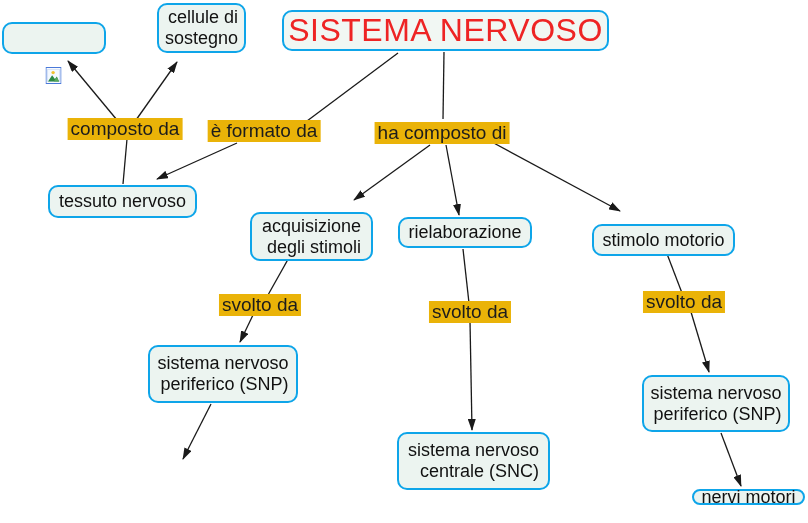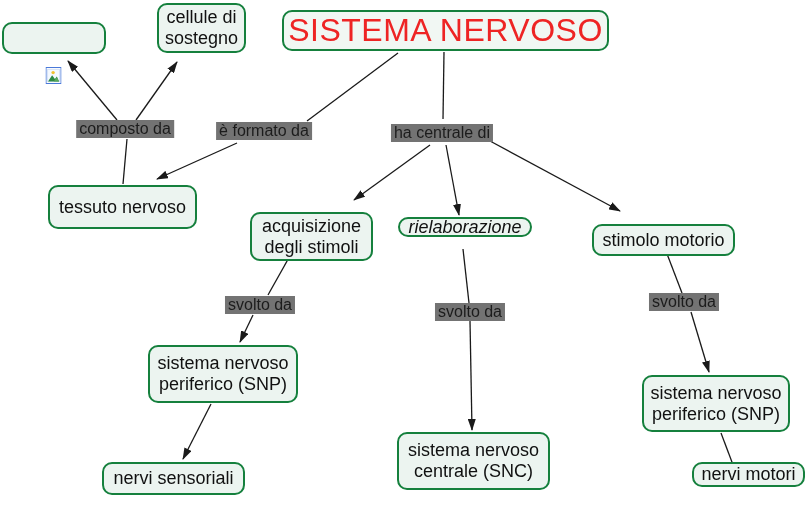--- a/index.html
+++ b/index.html
@@ -8,42 +8,42 @@
     width:808px;height:523px;
     background:#ffffff;
     font-family:"Liberation Sans", sans-serif;
     overflow:hidden;
   }
   #edges{position:absolute;left:0;top:0;z-index:1;}
   .node{
     position:absolute;
     box-sizing:border-box;
     background:#ecf4f0;
-    border:2px solid #15803d;
+    border:2px solid #0ea5e9;
     border-radius:10px;
     display:flex;align-items:center;justify-content:center;
-    text-align:center;
+    text-align:right;
     color:#111111;
     font-size:18px;
     line-height:1.16;
     white-space:pre-line;
     z-index:2;
   }
   .node.title-node{
     font-size:32px;
     color:#ee2424;
     letter-spacing:0.5px;
     background:#f1f7f3;
   }
   .edge-label{
     position:absolute;
     transform:translate(-50%,-50%);
-    font-size:16px;
+    font-size:19px;
     color:#1c1c1c;
-    background:#737373;
+    background:#eab308;
     padding:0 3px;
     white-space:nowrap;
     z-index:2;
   }
   .img-icon{
     position:absolute;
     left:50%;bottom:-11px;
     transform:translateX(-53%);
     width:16px;height:17px;
     z-index:3;
@@ -94,60 +94,57 @@
 
   <div class="node" style="left: 157px; top: 3px; width: 89px; height: 50px;">
     <span class="node-text">cellule di
 sostegno</span>
   </div>
 
   <div class="node title-node" style="left: 282px; top: 10px; width: 327px; height: 41px;">
     <span class="node-text">SISTEMA NERVOSO</span>
   </div>
 
-  <div class="node" style="left: 48px; top: 185px; width: 149px; height: 44px;">
+  <div class="node" style="left: 48px; top: 185px; width: 149px; height: 33px;">
     <span class="node-text">tessuto nervoso</span>
   </div>
 
   <div class="node" style="left: 250px; top: 204px; width: 123px; height: 49px; margin-top: 8px;">
     <span class="node-text">acquisizione
 degli stimoli</span>
   </div>
 
-  <div class="node" style="left: 398px; top: 217px; width: 134px; height: 20px; font-style: italic;">
+  <div class="node" style="left: 398px; top: 217px; width: 134px; height: 31px;">
     <span class="node-text">rielaborazione</span>
   </div>
 
   <div class="node" style="left: 592px; top: 224px; width: 143px; height: 32px;">
     <span class="node-text">stimolo motorio</span>
   </div>
 
   <div class="node" style="left: 148px; top: 345px; width: 150px; height: 58px;">
     <span class="node-text">sistema nervoso
 periferico (SNP)</span>
   </div>
 
-  <div class="node" style="left: 102px; top: 462px; width: 143px; height: 33px;">
-    <span class="node-text">nervi sensoriali</span>
-  </div>
 
   <div class="node" style="left: 397px; top: 432px; width: 153px; height: 58px;">
     <span class="node-text">sistema nervoso
 centrale (SNC)</span>
   </div>
 
   <div class="node" style="left: 642px; top: 375px; width: 148px; height: 57px;">
     <span class="node-text">sistema nervoso
 periferico (SNP)</span>
   </div>
 
-  <div class="node" style="left: 692px; top: 462px; width: 113px; height: 25px;">
+  <div class="node" style="left: 692px; top: 489px; width: 113px; height: 16px;">
     <span class="node-text">nervi motori</span>
   </div>
 
   <div class="edge-label" style="left: 125px; top: 129px;">composto da</div>
   <div class="edge-label" style="left: 264px; top: 131px;">è formato da</div>
-  <div class="edge-label" style="left: 442px; top: 133px;">ha centrale di</div>
+  <div class="edge-label" style="left: 442px; top: 133px;">ha composto di</div>
   <div class="edge-label" style="left: 260px; top: 305px;">svolto da</div>
   <div class="edge-label" style="left: 470px; top: 312px;">svolto da</div>
   <div class="edge-label" style="left: 684px; top: 302px;">svolto da</div>
 
 </div>
 
 </body></html>

